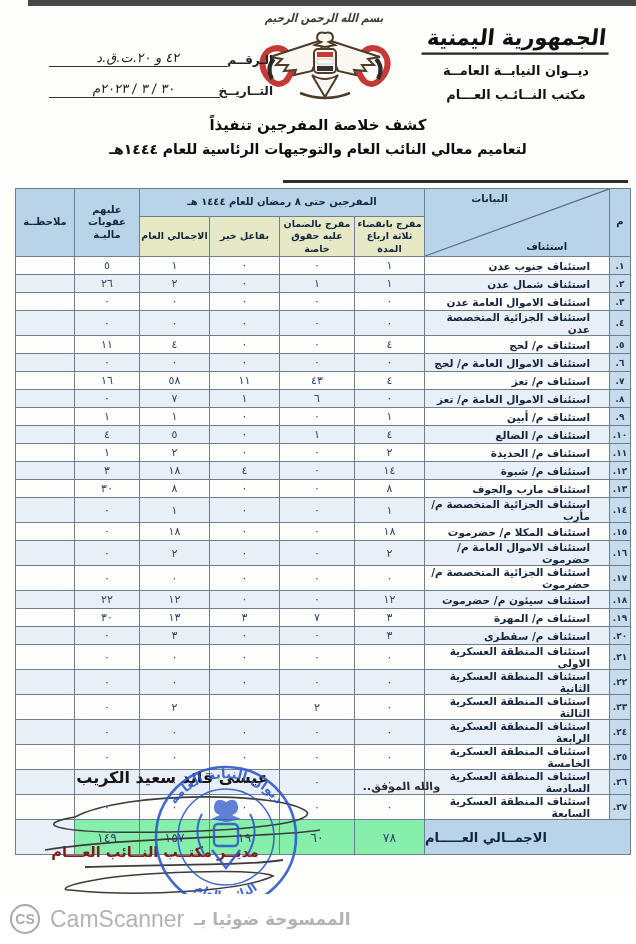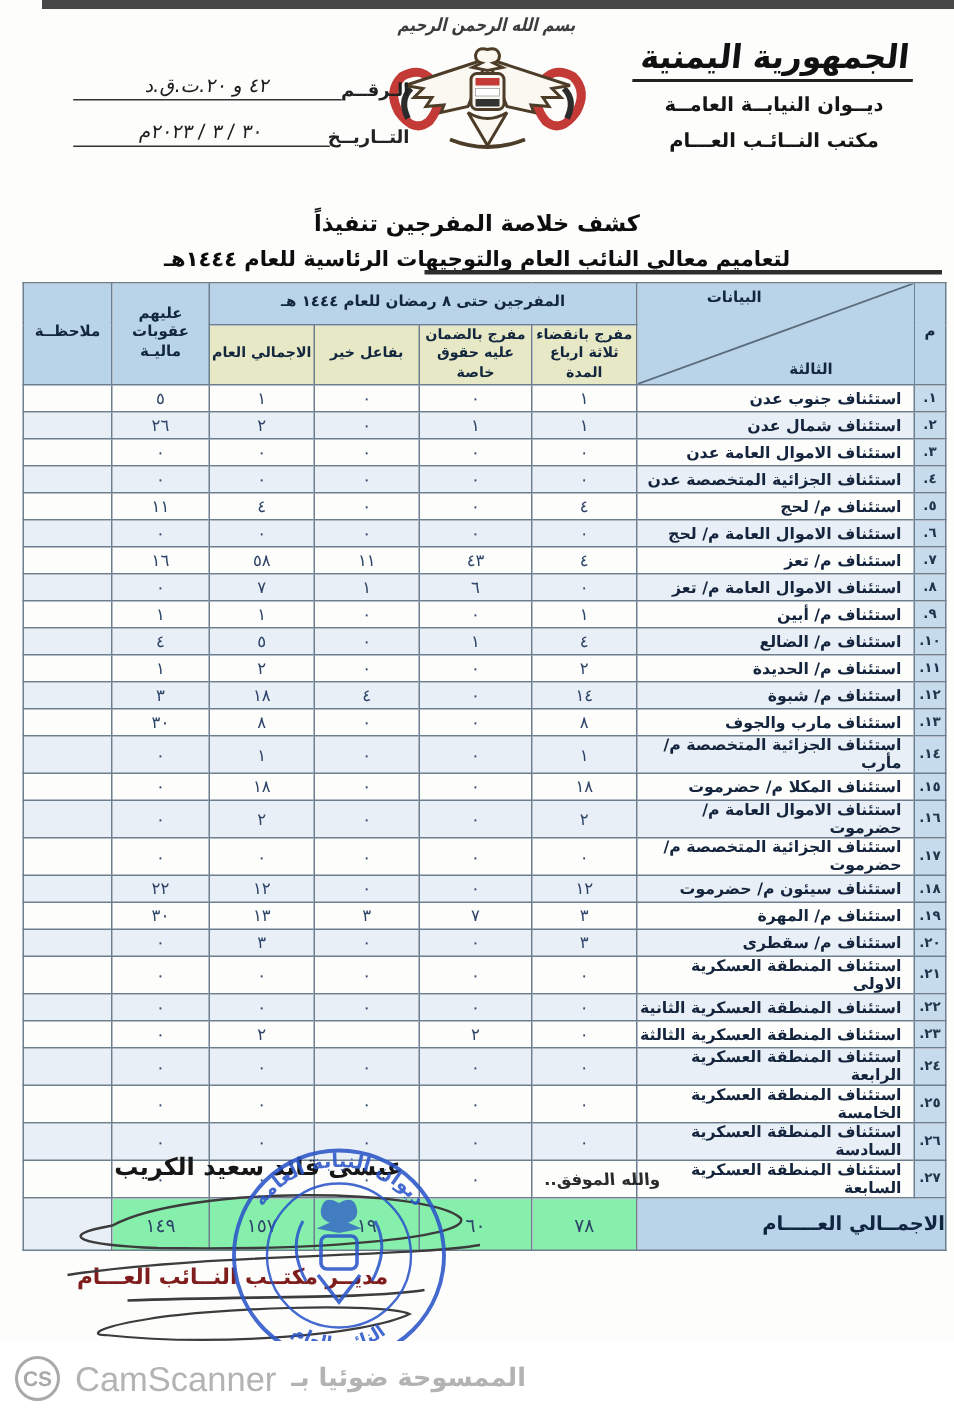--- a/index.html
+++ b/index.html
@@ -15,40 +15,40 @@
   .emblem-wrap { position:absolute; top:12px; left:252px; width:146px; height:108px; }
   .basmala { text-align:center; font-size:10px; font-weight:bold; color:#3d3d3d;
     transform:skewX(-14deg) scaleY(1.2); letter-spacing:-1px; }
   .refs { position:absolute; top:50px; left:48px; width:225px; direction:rtl; font-size:12px; color:#222; }
   .ref-row { display:flex; align-items:flex-end; margin-bottom:14px; }
   .ref-label { font-weight:bold; letter-spacing:1px; white-space:nowrap; }
   .ref-value { flex:1; font-style:italic; font-size:13px; color:#1d1d1d; text-align:center;
     border-bottom:1.5px solid #333; padding:0 4px 1px; transform:skewX(6deg); white-space:nowrap; }
 
   
-  .doc-title { position:absolute; top:140px; left:0; width:100%; text-align:center; direction:rtl; color:#0d0d0d; }
+  .doc-title { position:absolute; top:116px; left:0; width:100%; text-align:center; direction:rtl; color:#0d0d0d; }
   .doc-title .t1 { font-size:15px; font-weight:bold; }
   .doc-title .t2 { font-size:14px; font-weight:bold; margin-top:7px; }
   .title-rule { position:absolute; top:180px; left:283px; width:345px; height:3px; background:#2e2e2e; }
 
   
   .tbl-wrap { position:absolute; top:188px; left:15px; }
   table.main { border-collapse:collapse; table-layout:fixed; direction:rtl; width:615px; }
   table.main th, table.main td { border:1px solid #6d7f8e; overflow:hidden; }
   th.hd { background:#b9d4e8; color:#12263d; font-size:10px; font-weight:bold; line-height:1.25; }
   th.sub { background:#e7e8c6; color:#12263d; font-size:9.5px; font-weight:bold; line-height:1.3; padding:1px; }
   .serial { background:#c6dbec; font-size:9px; font-weight:bold; color:#23354d; text-align:center; }
-  td.name { font-size:10.5px; font-weight:bold; color:#14243c; text-align:right; padding-right:8px; }
+  td.name { font-size:10.5px; font-weight:bold; color:#14243c; text-align:right; padding-right:19px; }
   td.val { font-size:11px; color:#2e4468; text-align:center; }
   td.note { }
   tr.dat { height:18px; }
   tr.stripe td { background:#e9eff6; }
   tr.stripe td.serial, td.serial { background:#c6dbec; }
   tr.total-row { height:35px; }
-  .total-label { background:#b9d4e8; color:#0f2540; font-size:13px; font-weight:bold; text-align:right; letter-spacing:1px; }
+  .total-label { background:#b9d4e8; color:#0f2540; font-size:13px; font-weight:bold; text-align:left; letter-spacing:1px; }
   tr.total-row td.val { background:#86efac; font-size:12.5px; }
   tr.total-row td.note { background:#e9eff6; }
   .diag-cell { position:relative; }
   .diag-cell svg { position:absolute; inset:0; width:100%; height:100%; }
   .diag-top { position:absolute; top:4px; right:55%; font-size:10px; font-weight:bold; color:#12263d; }
   .diag-bottom { position:absolute; bottom:3px; left:55%; font-size:10px; font-weight:bold; color:#12263d; white-space:nowrap; }
 
   
   .closing-phrase { position:absolute; top:780px; left:330px; width:110px; font-size:11px; font-weight:bold;
     color:#2b2b2b; direction:rtl; transform:skewX(4deg); }
@@ -129,21 +129,21 @@
           <col style="width:59px">
       </colgroup>
       <thead>
         <tr style="height:28px">
           <th class="hd" rowspan="2">م</th>
           <th class="hd diag-cell" rowspan="2">
             <svg viewBox="0 0 100 100" preserveAspectRatio="none">
               <line x1="0" y1="100" x2="100" y2="0" stroke="#5a6c7c" stroke-width="1.2" vector-effect="non-scaling-stroke"></line>
             </svg>
             <span class="diag-top">البيانات</span>
-            <span class="diag-bottom">الثالثة</span>
+            <span class="diag-bottom">استئناف</span>
           </th>
           <th class="hd" colspan="4">المفرجين حتى ٨ رمضان  للعام ١٤٤٤ هـ</th>
           <th class="hd" rowspan="2" style="padding:4px 6px">عليهم عقوبات ماليـة</th>
           <th class="hd" rowspan="2">ملاحظــة</th>
         </tr>
         <tr style="height:36px">
           <th class="sub">مفرج بانقضاء ثلاثة ارباع المدة</th>
           <th class="sub">مفرج بالضمان عليه حقوق خاصة</th>
           <th class="sub">بفاعل خير</th>
           <th class="sub">الاجمالي العام</th>

